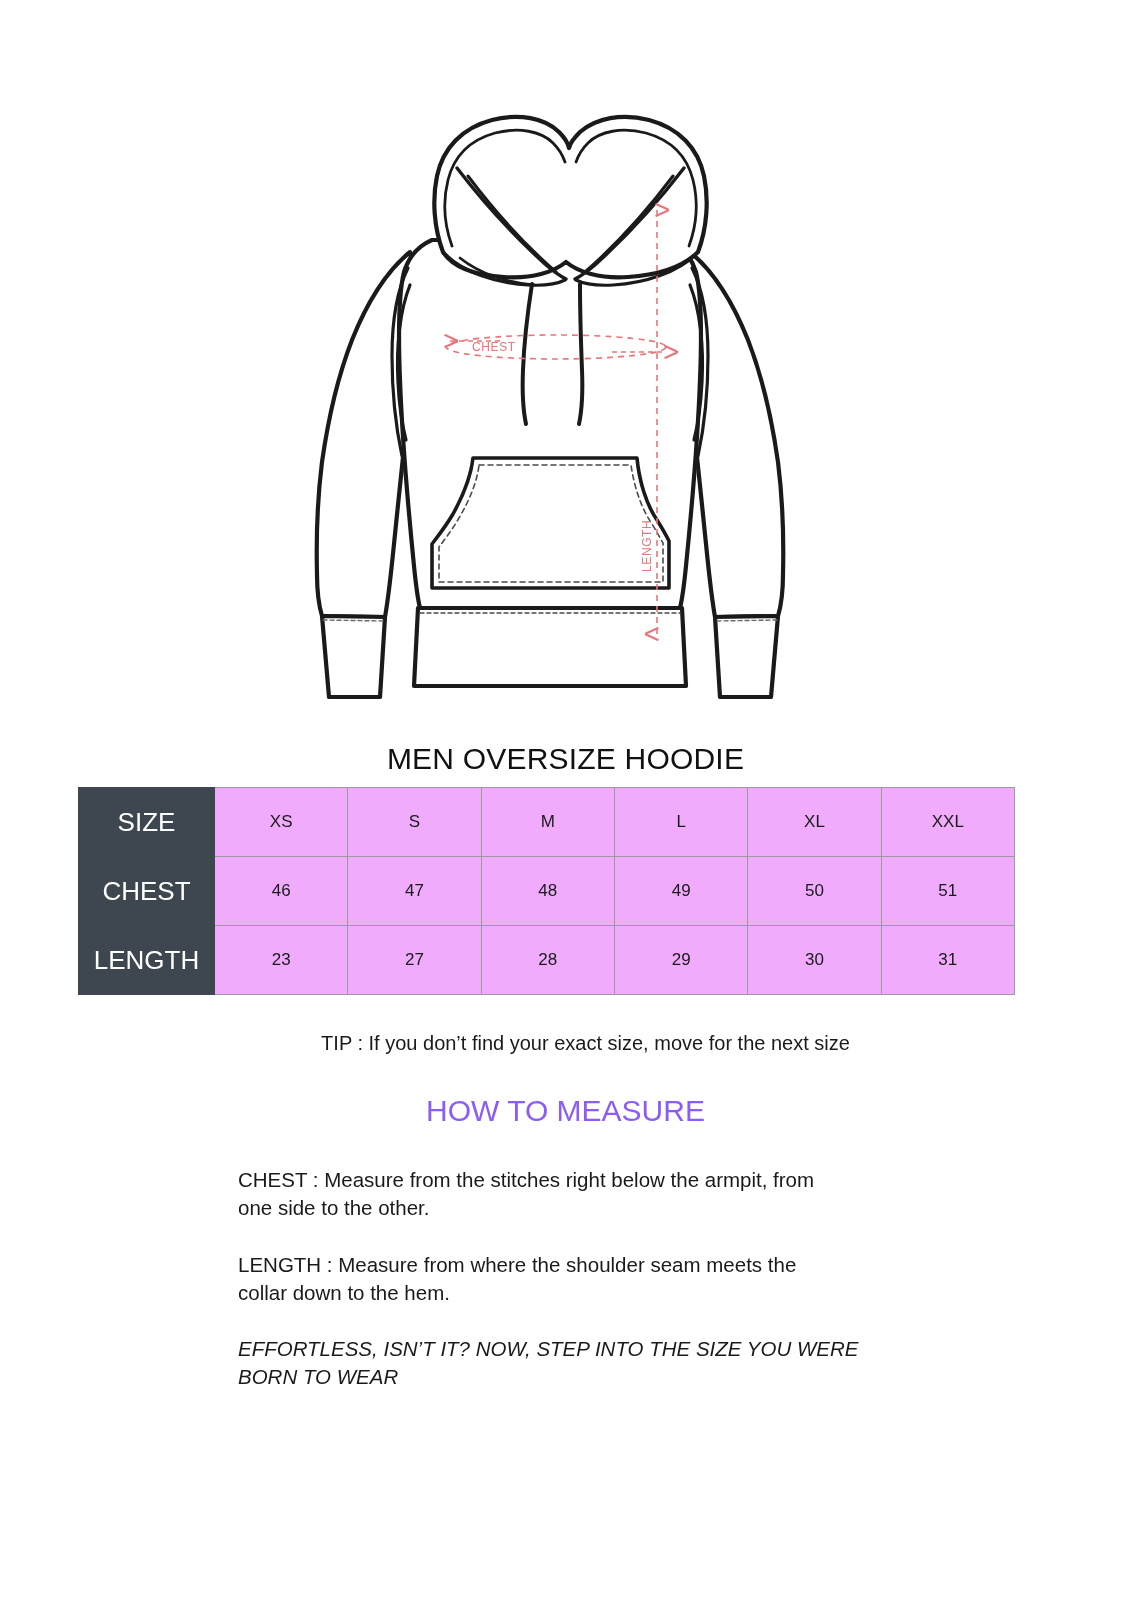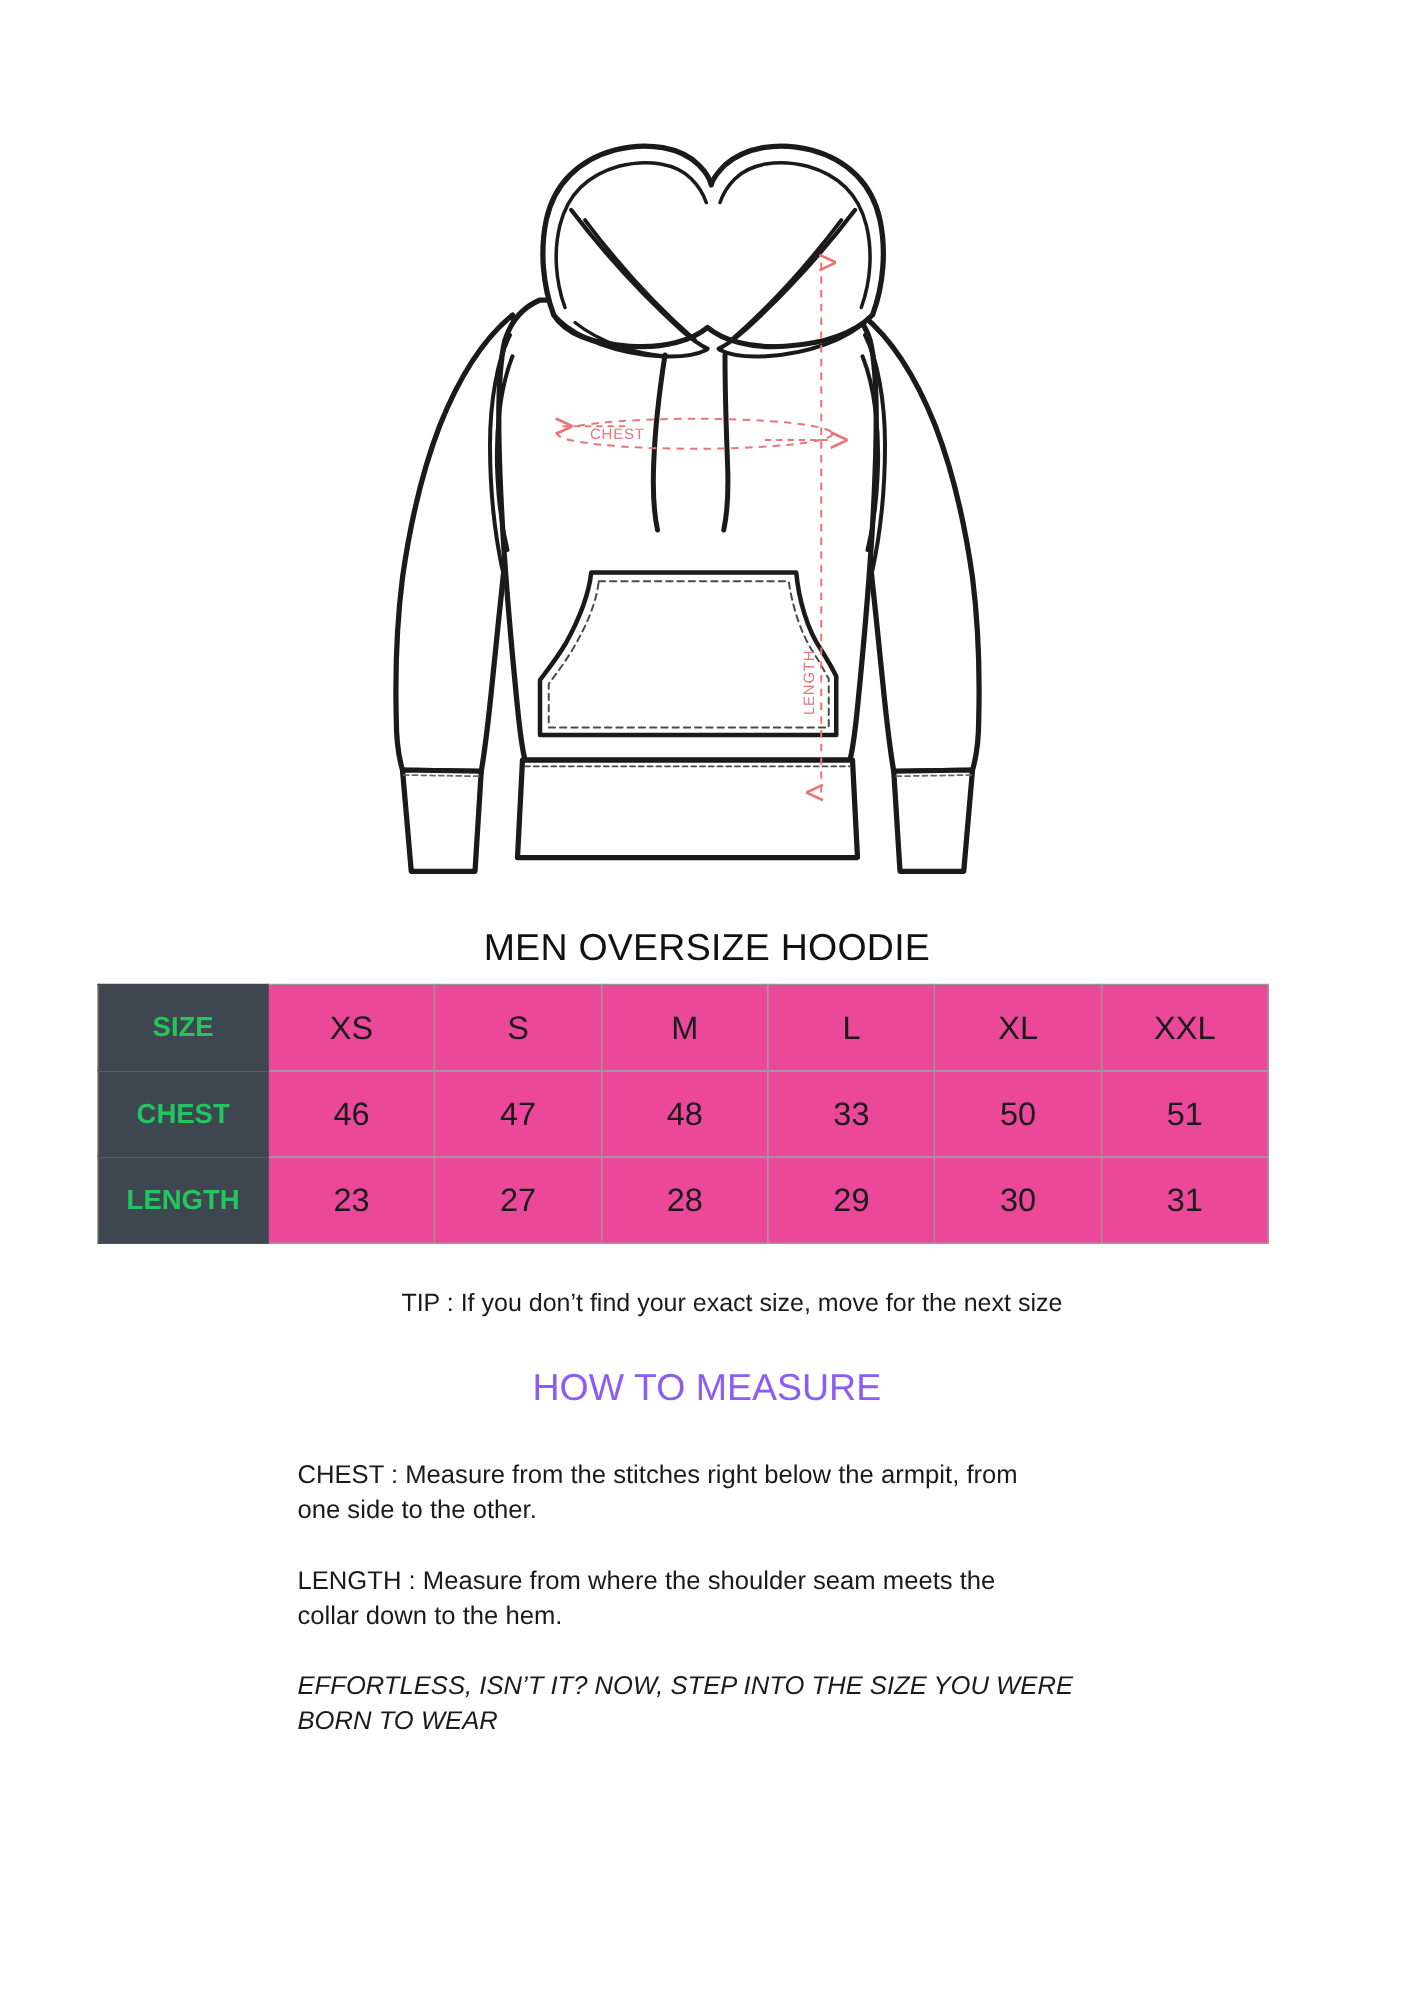--- a/index.html
+++ b/index.html
@@ -54,32 +54,31 @@
   table.size-table {
     border-collapse: collapse;
     width: 937px;
     table-layout: fixed;
   }
   table.size-table td {
     border: 1px solid #9a9a9a;
     height: 66px;
     text-align: center;
     vertical-align: middle;
-    font-size: 26px;
+    font-size: 17px;
     font-weight: 400;
     color: #1a1a1a;
-    background: #ec4899;
+    background: #f0abfc;
   }
   table.size-table td.rowhead {
     background: #3e4750;
-    color: #22c55e;
+    color: #ffffff;
     border-color: #3e4750;
-    font-size: 22px;
+    font-size: 26px;
     width: 133px;
-    font-weight: bold;
   }
 
   
   #tip-line {
     position: absolute;
     left: 0;
     top: 1032px;
     width: 1131px;
     text-align: center;
     font-size: 20px;
@@ -279,21 +278,21 @@
         <td>M</td>
         <td>L</td>
         <td>XL</td>
         <td>XXL</td>
       </tr>
       <tr>
         <td class="rowhead">CHEST</td>
         <td>46</td>
         <td>47</td>
         <td>48</td>
-        <td>33</td>
+        <td>49</td>
         <td>50</td>
         <td>51</td>
       </tr>
       <tr>
         <td class="rowhead">LENGTH</td>
         <td>23</td>
         <td>27</td>
         <td>28</td>
         <td>29</td>
         <td>30</td>

